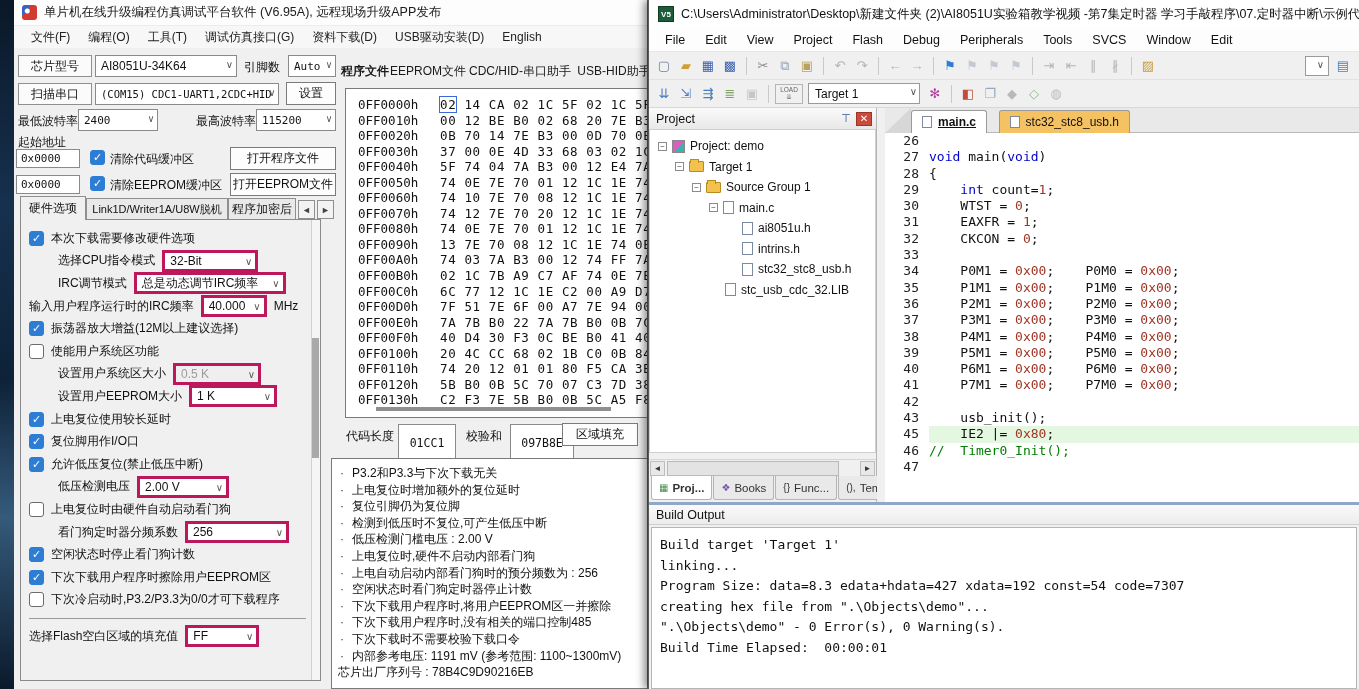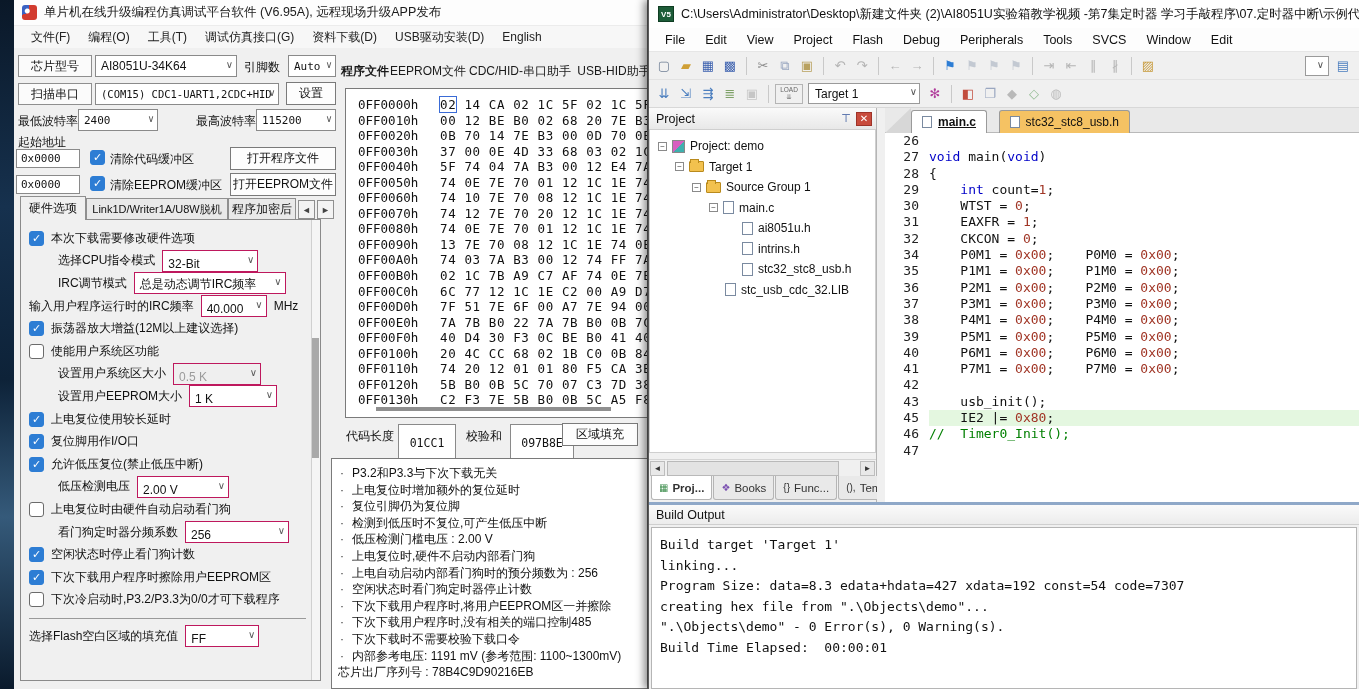--- a/index.html
+++ b/index.html
@@ -34,21 +34,21 @@
 
   .opt-tab{position:absolute;top:198px;height:22px;border:1px solid #8f8f8f;border-bottom:none;background:#e9e9e9;display:flex;align-items:center;justify-content:center;white-space:nowrap;overflow:hidden;font-size:12px;}
   .opt-tab.active{background:#f0f0f0;height:24px;top:196px;z-index:2;}
   .tab-arrow{position:absolute;top:200px;width:17px;height:19px;border:1px solid #8f8f8f;background:#f3f3f3;display:flex;align-items:center;justify-content:center;font-size:9px;color:#444;}
 
   .hw-panel{position:absolute;left:6px;top:219px;width:301px;height:462px;border:1px solid #8a8a8a;background:#f0f0f0;padding:7px 14px 4px 8px;overflow:hidden;}
   .hw-scroll{position:absolute;right:0px;top:0px;width:9px;height:100%;background:#f5f5f5;border-left:1px solid #d0d0d0;}
   .hw-thumb{position:absolute;right:1px;top:118px;width:7px;height:120px;background:#a9a9a9;}
   .hw-row{display:flex;align-items:center;gap:7px;min-height:22.6px;white-space:nowrap;}
   .hw-row .ind1{width:22px;flex:none;}
-  .hw-combo{position:relative;height:22px;border:1px solid #be185d;background:#fff;display:flex;align-items:flex-end;padding:0 18px 0 5px;}
+  .hw-combo{position:relative;height:22px;border:3px solid #be185d;background:#fff;display:flex;align-items:center;padding:0 18px 0 5px;}
   .hw-combo .chev{position:absolute;right:3px;top:3px;color:#5a5a5a;font-size:10px;}
   .hw-combo.dis{background:#efefef;color:#9b9b9b;}
   .hw-sep{border-top:1px solid #9a9a9a;margin:7px 0 6px 0;}
 
   
   .file-tab{position:absolute;top:58px;height:26px;display:flex;align-items:center;justify-content:center;white-space:nowrap;color:#1a1a1a;}
   .file-tab.active{font-weight:bold;}
   .hex-box{position:absolute;left:331px;top:88px;width:303px;height:330px;border:1px solid #7a7a7a;background:#fff;overflow:hidden;padding:8px 0 0 12px;}
   .hex-row{display:flex;white-space:nowrap;height:15.55px;font-size:12.5px;}
   .hex-addr{width:82px;flex:none;}
@@ -631,20 +631,21 @@
           </div>
       </div>
       <div class="ed-code mono" id="ed-code">
           <div class="code-line"><span class="ln">26</span><span class="code-text"></span></div>
           <div class="code-line"><span class="ln">27</span><span class="code-text"><span class="tok-k">void</span><span> main(</span><span class="tok-k">void</span><span>)</span></span></div>
           <div class="code-line"><span class="ln">28</span><span class="code-text"><span>{</span></span></div>
           <div class="code-line"><span class="ln">29</span><span class="code-text"><span>    </span><span class="tok-k">int</span><span> count=</span><span class="tok-num">1</span><span>;</span></span></div>
           <div class="code-line"><span class="ln">30</span><span class="code-text"><span>    WTST = </span><span class="tok-num">0</span><span>;</span></span></div>
           <div class="code-line"><span class="ln">31</span><span class="code-text"><span>    EAXFR = </span><span class="tok-num">1</span><span>;</span></span></div>
           <div class="code-line"><span class="ln">32</span><span class="code-text"><span>    CKCON = </span><span class="tok-num">0</span><span>;</span></span></div>
+          <div class="code-line"><span class="ln">33</span><span class="code-text"></span></div>
           <div class="code-line"><span class="ln">34</span><span class="code-text"><span>    P0M1 = </span><span class="tok-num">0x00</span><span>;    P0M0 = </span><span class="tok-num">0x00</span><span>;</span></span></div>
           <div class="code-line"><span class="ln">35</span><span class="code-text"><span>    P1M1 = </span><span class="tok-num">0x00</span><span>;    P1M0 = </span><span class="tok-num">0x00</span><span>;</span></span></div>
           <div class="code-line"><span class="ln">36</span><span class="code-text"><span>    P2M1 = </span><span class="tok-num">0x00</span><span>;    P2M0 = </span><span class="tok-num">0x00</span><span>;</span></span></div>
           <div class="code-line"><span class="ln">37</span><span class="code-text"><span>    P3M1 = </span><span class="tok-num">0x00</span><span>;    P3M0 = </span><span class="tok-num">0x00</span><span>;</span></span></div>
           <div class="code-line"><span class="ln">38</span><span class="code-text"><span>    P4M1 = </span><span class="tok-num">0x00</span><span>;    P4M0 = </span><span class="tok-num">0x00</span><span>;</span></span></div>
           <div class="code-line"><span class="ln">39</span><span class="code-text"><span>    P5M1 = </span><span class="tok-num">0x00</span><span>;    P5M0 = </span><span class="tok-num">0x00</span><span>;</span></span></div>
           <div class="code-line"><span class="ln">40</span><span class="code-text"><span>    P6M1 = </span><span class="tok-num">0x00</span><span>;    P6M0 = </span><span class="tok-num">0x00</span><span>;</span></span></div>
           <div class="code-line"><span class="ln">41</span><span class="code-text"><span>    P7M1 = </span><span class="tok-num">0x00</span><span>;    P7M0 = </span><span class="tok-num">0x00</span><span>;</span></span></div>
           <div class="code-line"><span class="ln">42</span><span class="code-text"></span></div>
           <div class="code-line"><span class="ln">43</span><span class="code-text"><span>    usb_init();</span></span></div>

